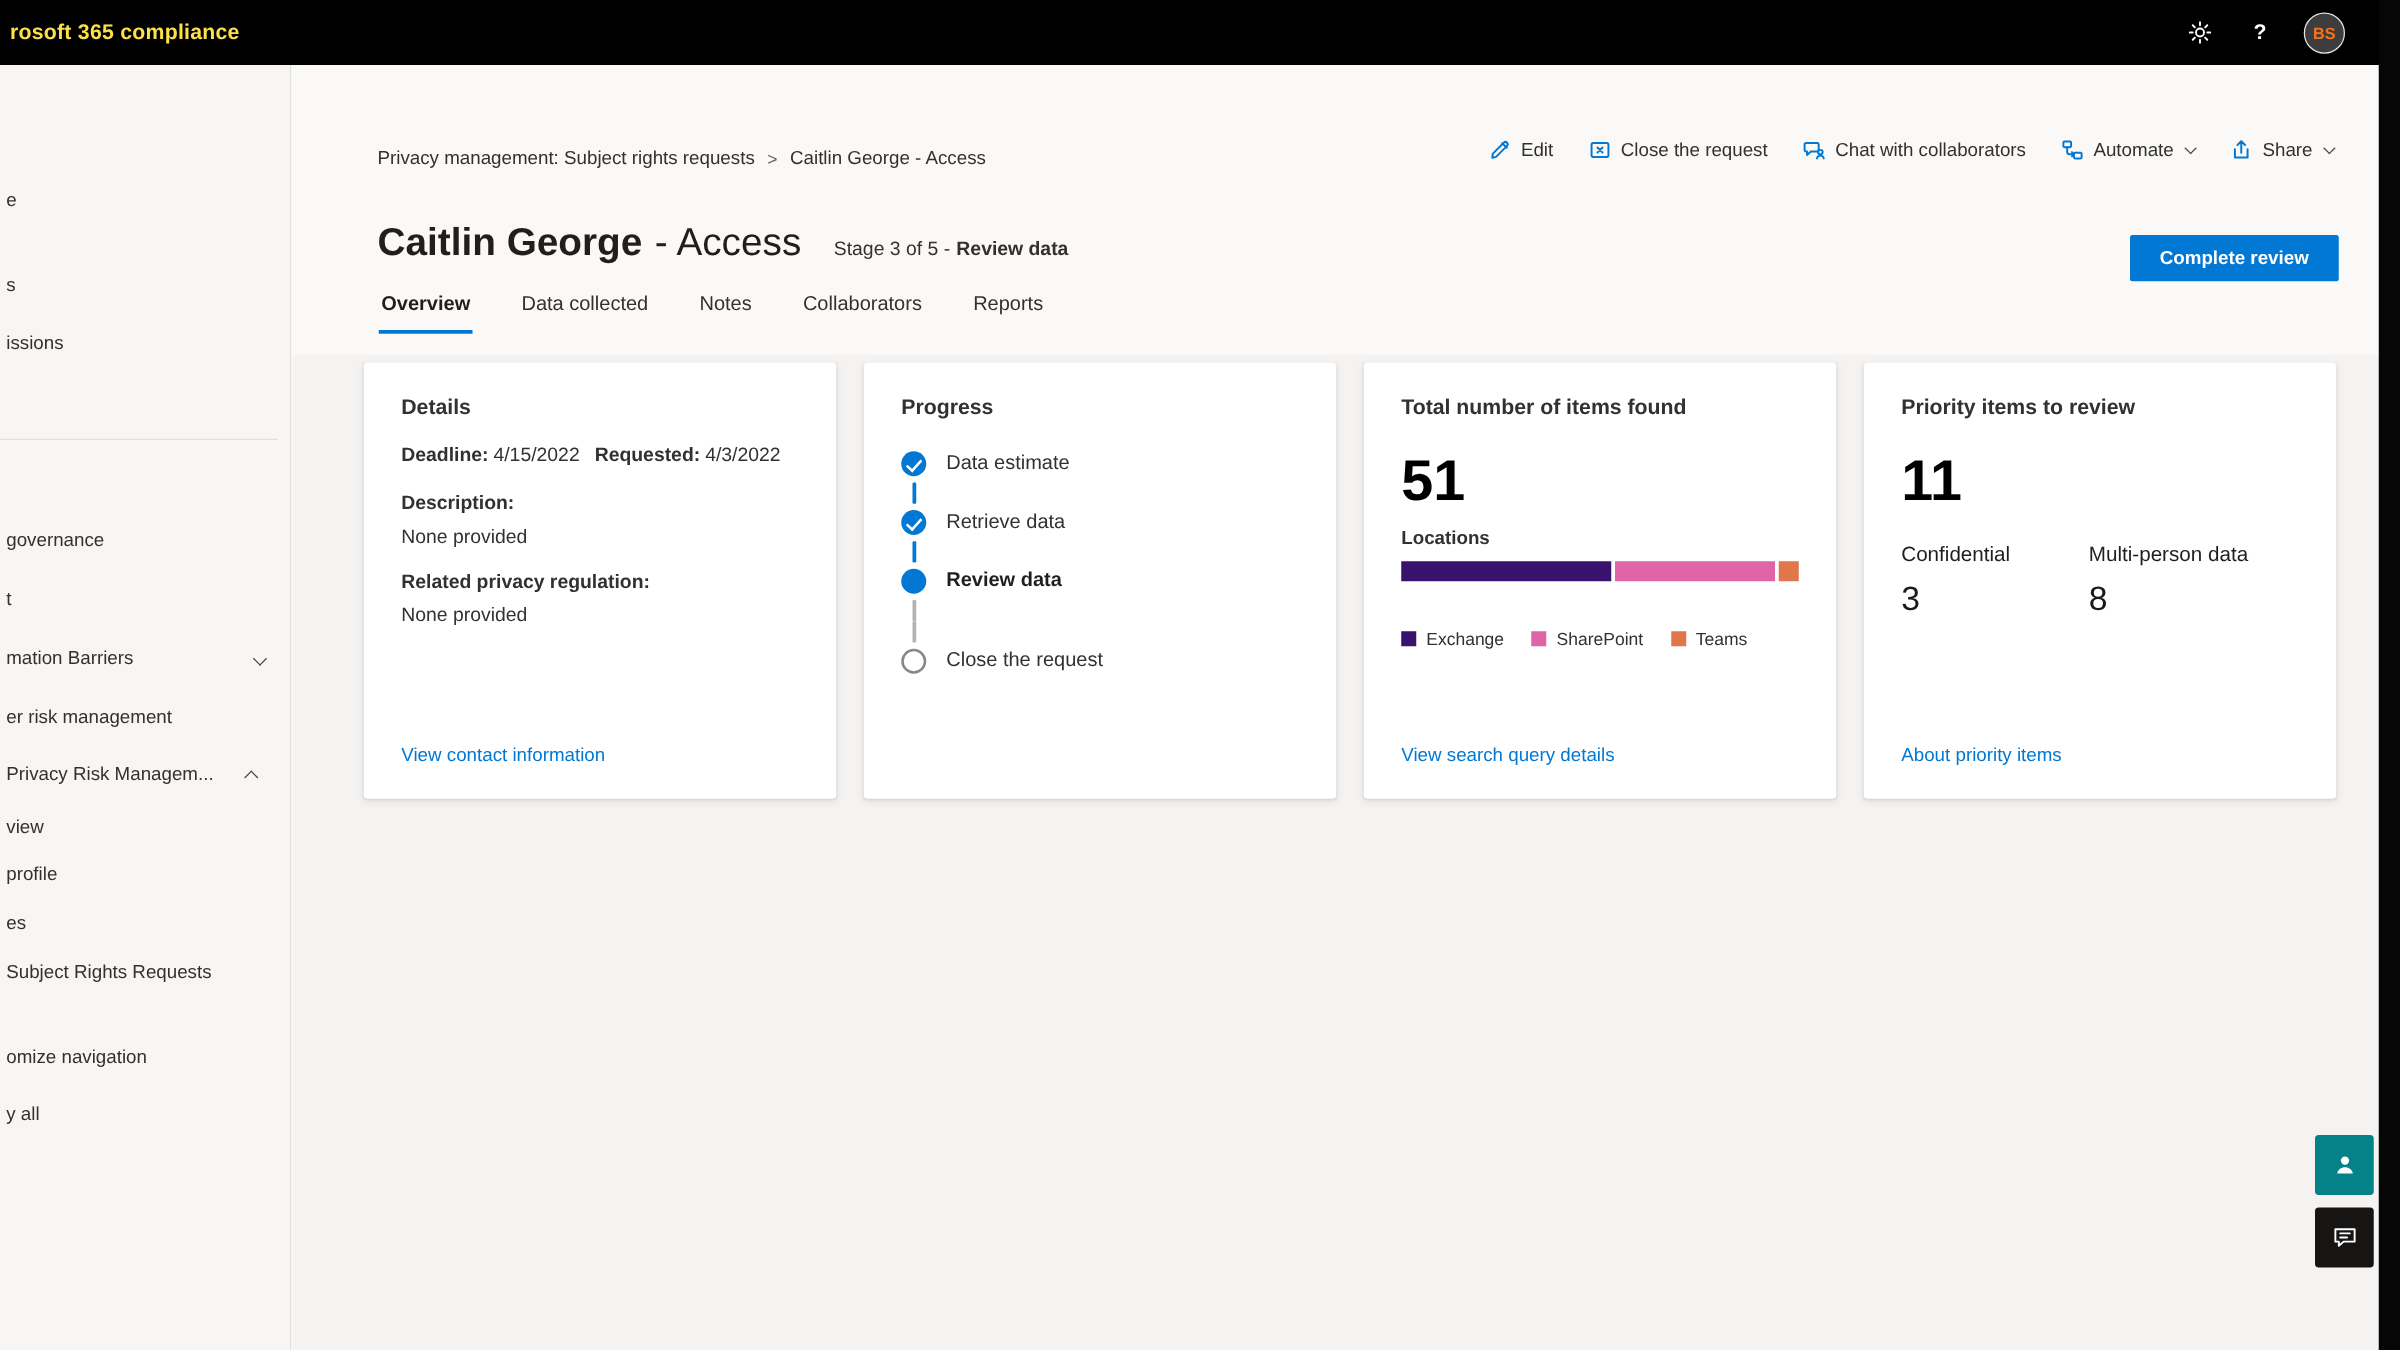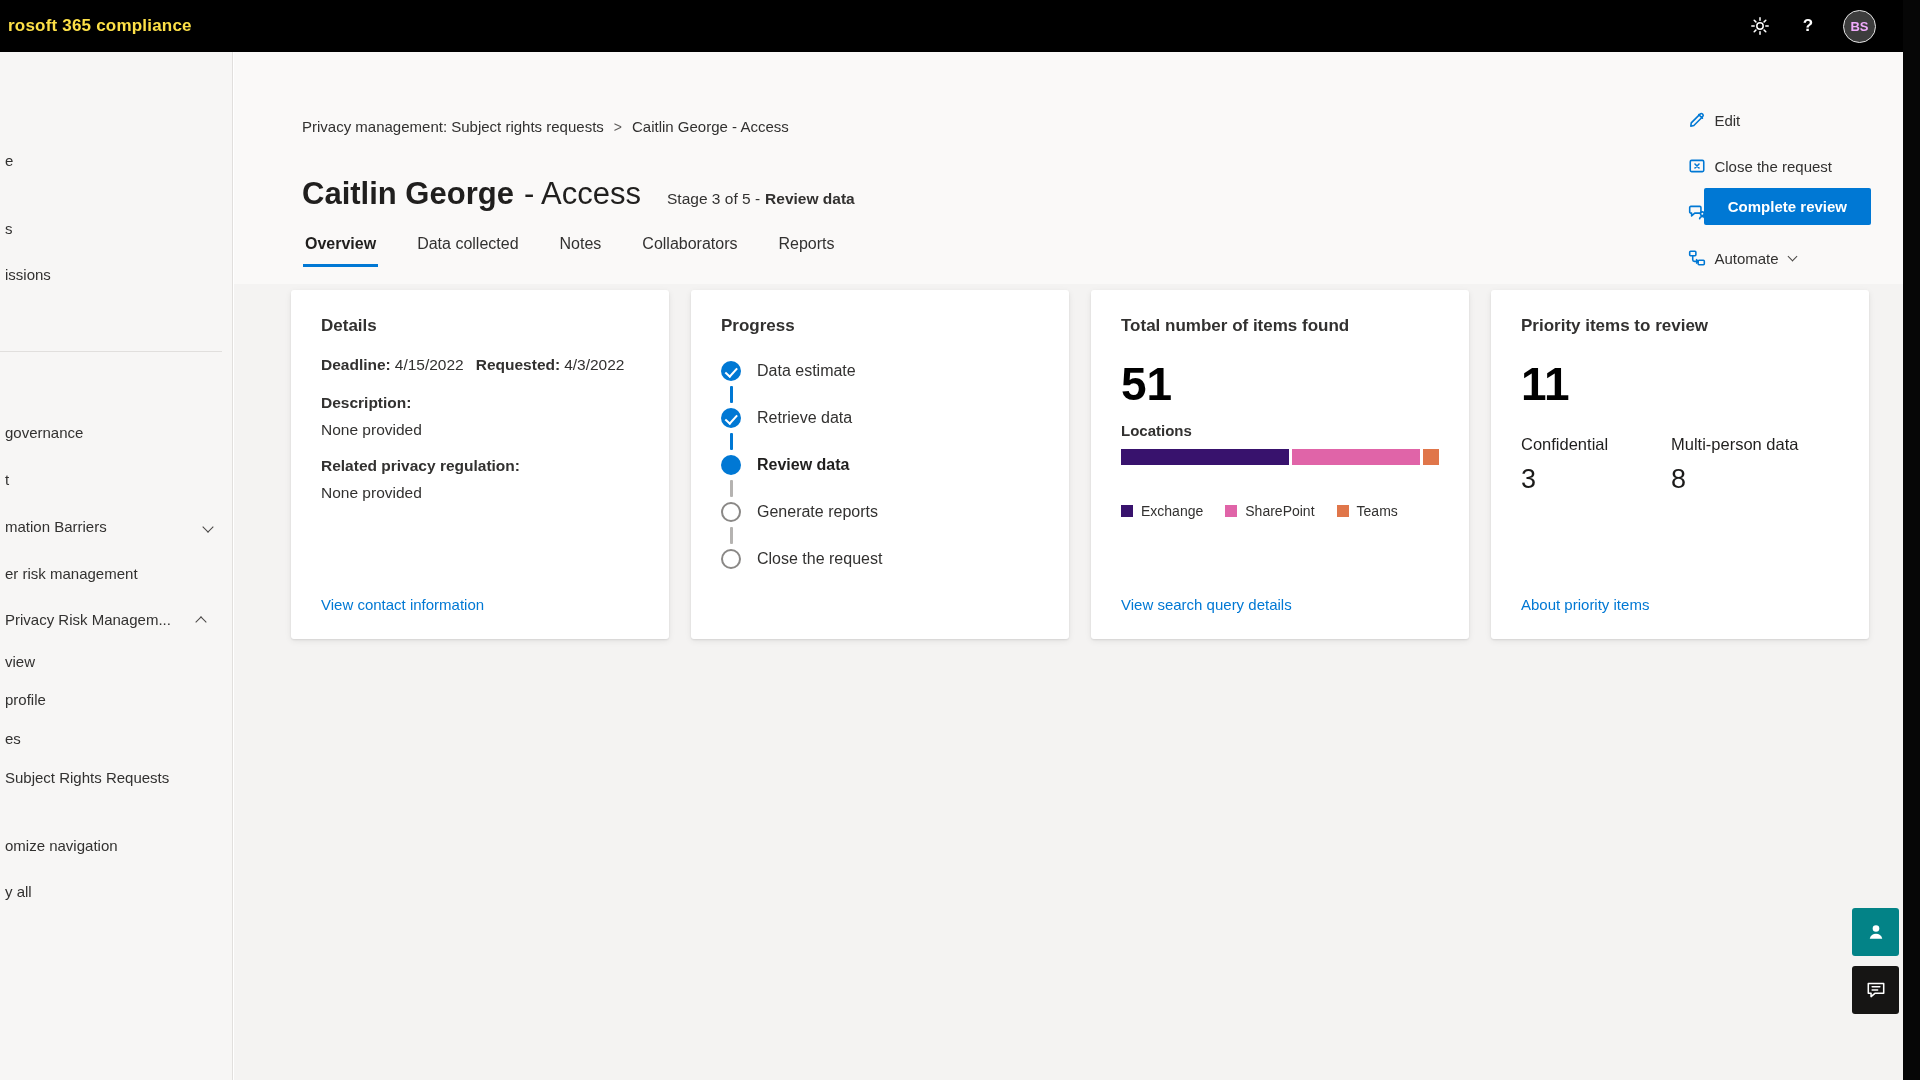--- a/index.html
+++ b/index.html
@@ -9,41 +9,41 @@
 
   
   .topbar { position:absolute; top:0; left:0; width:1920px; height:52px; background:#000;
             display:flex; align-items:center; justify-content:space-between; padding:0 44px 0 8px; }
   .topbar-title { color:#fde047; font-size:17px; font-weight:700; letter-spacing:.2px; white-space:nowrap; }
   .topbar-right { display:flex; align-items:center; gap:22px; }
   .topbar-iconbtn { background:none; border:none; padding:0; display:flex; align-items:center; justify-content:center;
                     width:26px; height:26px; cursor:pointer; }
   .help-glyph { color:#fff; font-size:17px; font-weight:700; }
   .avatar { width:33px; height:33px; border-radius:50%; background:#3d3d3d; border:1px solid #e6e6e6;
-            color:#f0abfc; font-size:13px; font-weight:700; display:flex; align-items:center; justify-content:center; }
+            color:#f97316; font-size:13px; font-weight:700; display:flex; align-items:center; justify-content:center; }
 
   
   .sidebar { position:absolute; top:52px; left:0; width:233px; bottom:0; background:#f7f6f5;
              border-right:1px solid #e1dfdd; }
   .side-item { position:absolute; left:5px; font-size:15px; color:#323130; white-space:nowrap; cursor:pointer; }
   .side-divider { position:absolute; top:299px; left:0; right:10px; border-top:1px solid #e1dfdd; }
   .chev { position:absolute; width:8px; height:8px; border-right:1.6px solid #484644; border-bottom:1.6px solid #484644; }
   .chev.down { transform:rotate(45deg); }
   .chev.up { transform:rotate(-135deg); }
 
   
   .main { position:absolute; left:234px; top:52px; right:17px; bottom:0; background:#faf9f8; }
   .content-bg { position:absolute; left:0; top:232px; right:0; bottom:0; background:#f4f3f2; }
 
   .breadcrumb { position:absolute; top:66px; left:68px; display:flex; align-items:center; gap:10px;
                 font-size:15px; color:#323130; }
   .bc-sep { color:#605e5c; font-size:14px; }
   .bc-link { cursor:pointer; }
 
-  .commandbar { position:absolute; top:59px; right:36px; display:flex; gap:28px;flex-direction:column; }
+  .commandbar { position:absolute; top:59px; right:36px; display:flex; align-items:center; gap:28px; }
   .cmd { background:none; border:none; padding:0; display:flex; align-items:center; gap:8px;
          font-family:inherit; font-size:15px; color:#323130; cursor:pointer; white-space:nowrap; }
   .cmd svg { width:18px; height:18px; stroke:#0078d4; fill:none; stroke-width:1.4; stroke-linecap:round; stroke-linejoin:round; }
   .chev-sm { width:7px; height:7px; border-right:1.4px solid #484644; border-bottom:1.4px solid #484644;
              transform:rotate(45deg); margin-left:2px; margin-top:-4px; }
 
   .title-row { position:absolute; top:124px; left:68px; display:flex; align-items:baseline; gap:26px; }
   .page-title { margin:0; font-size:31px; color:#201f1e; font-weight:700; }
   .page-title .suffix { font-weight:400; margin-left:10px; }
   .stage { font-size:15.5px; color:#323130; }
@@ -248,24 +248,20 @@
           <div class="step complete">
             <span class="dot"></span>
             <span class="step-label">Retrieve data</span>
           </div>
           <span class="conn blue"></span>
           <div class="step current">
             <span class="dot"></span>
             <span class="step-label">Review data</span>
           </div>
           <span class="conn gray"></span>
-          <div class="step upcoming">
-            <span class="dot"></span>
-            <span class="step-label">Generate reports</span>
-          </div>
           <span class="conn gray"></span>
           <div class="step upcoming">
             <span class="dot"></span>
             <span class="step-label">Close the request</span>
           </div>
         </div>
       </section>
 
       <section class="card">
         <h2 class="card-title">Total number of items found</h2>

